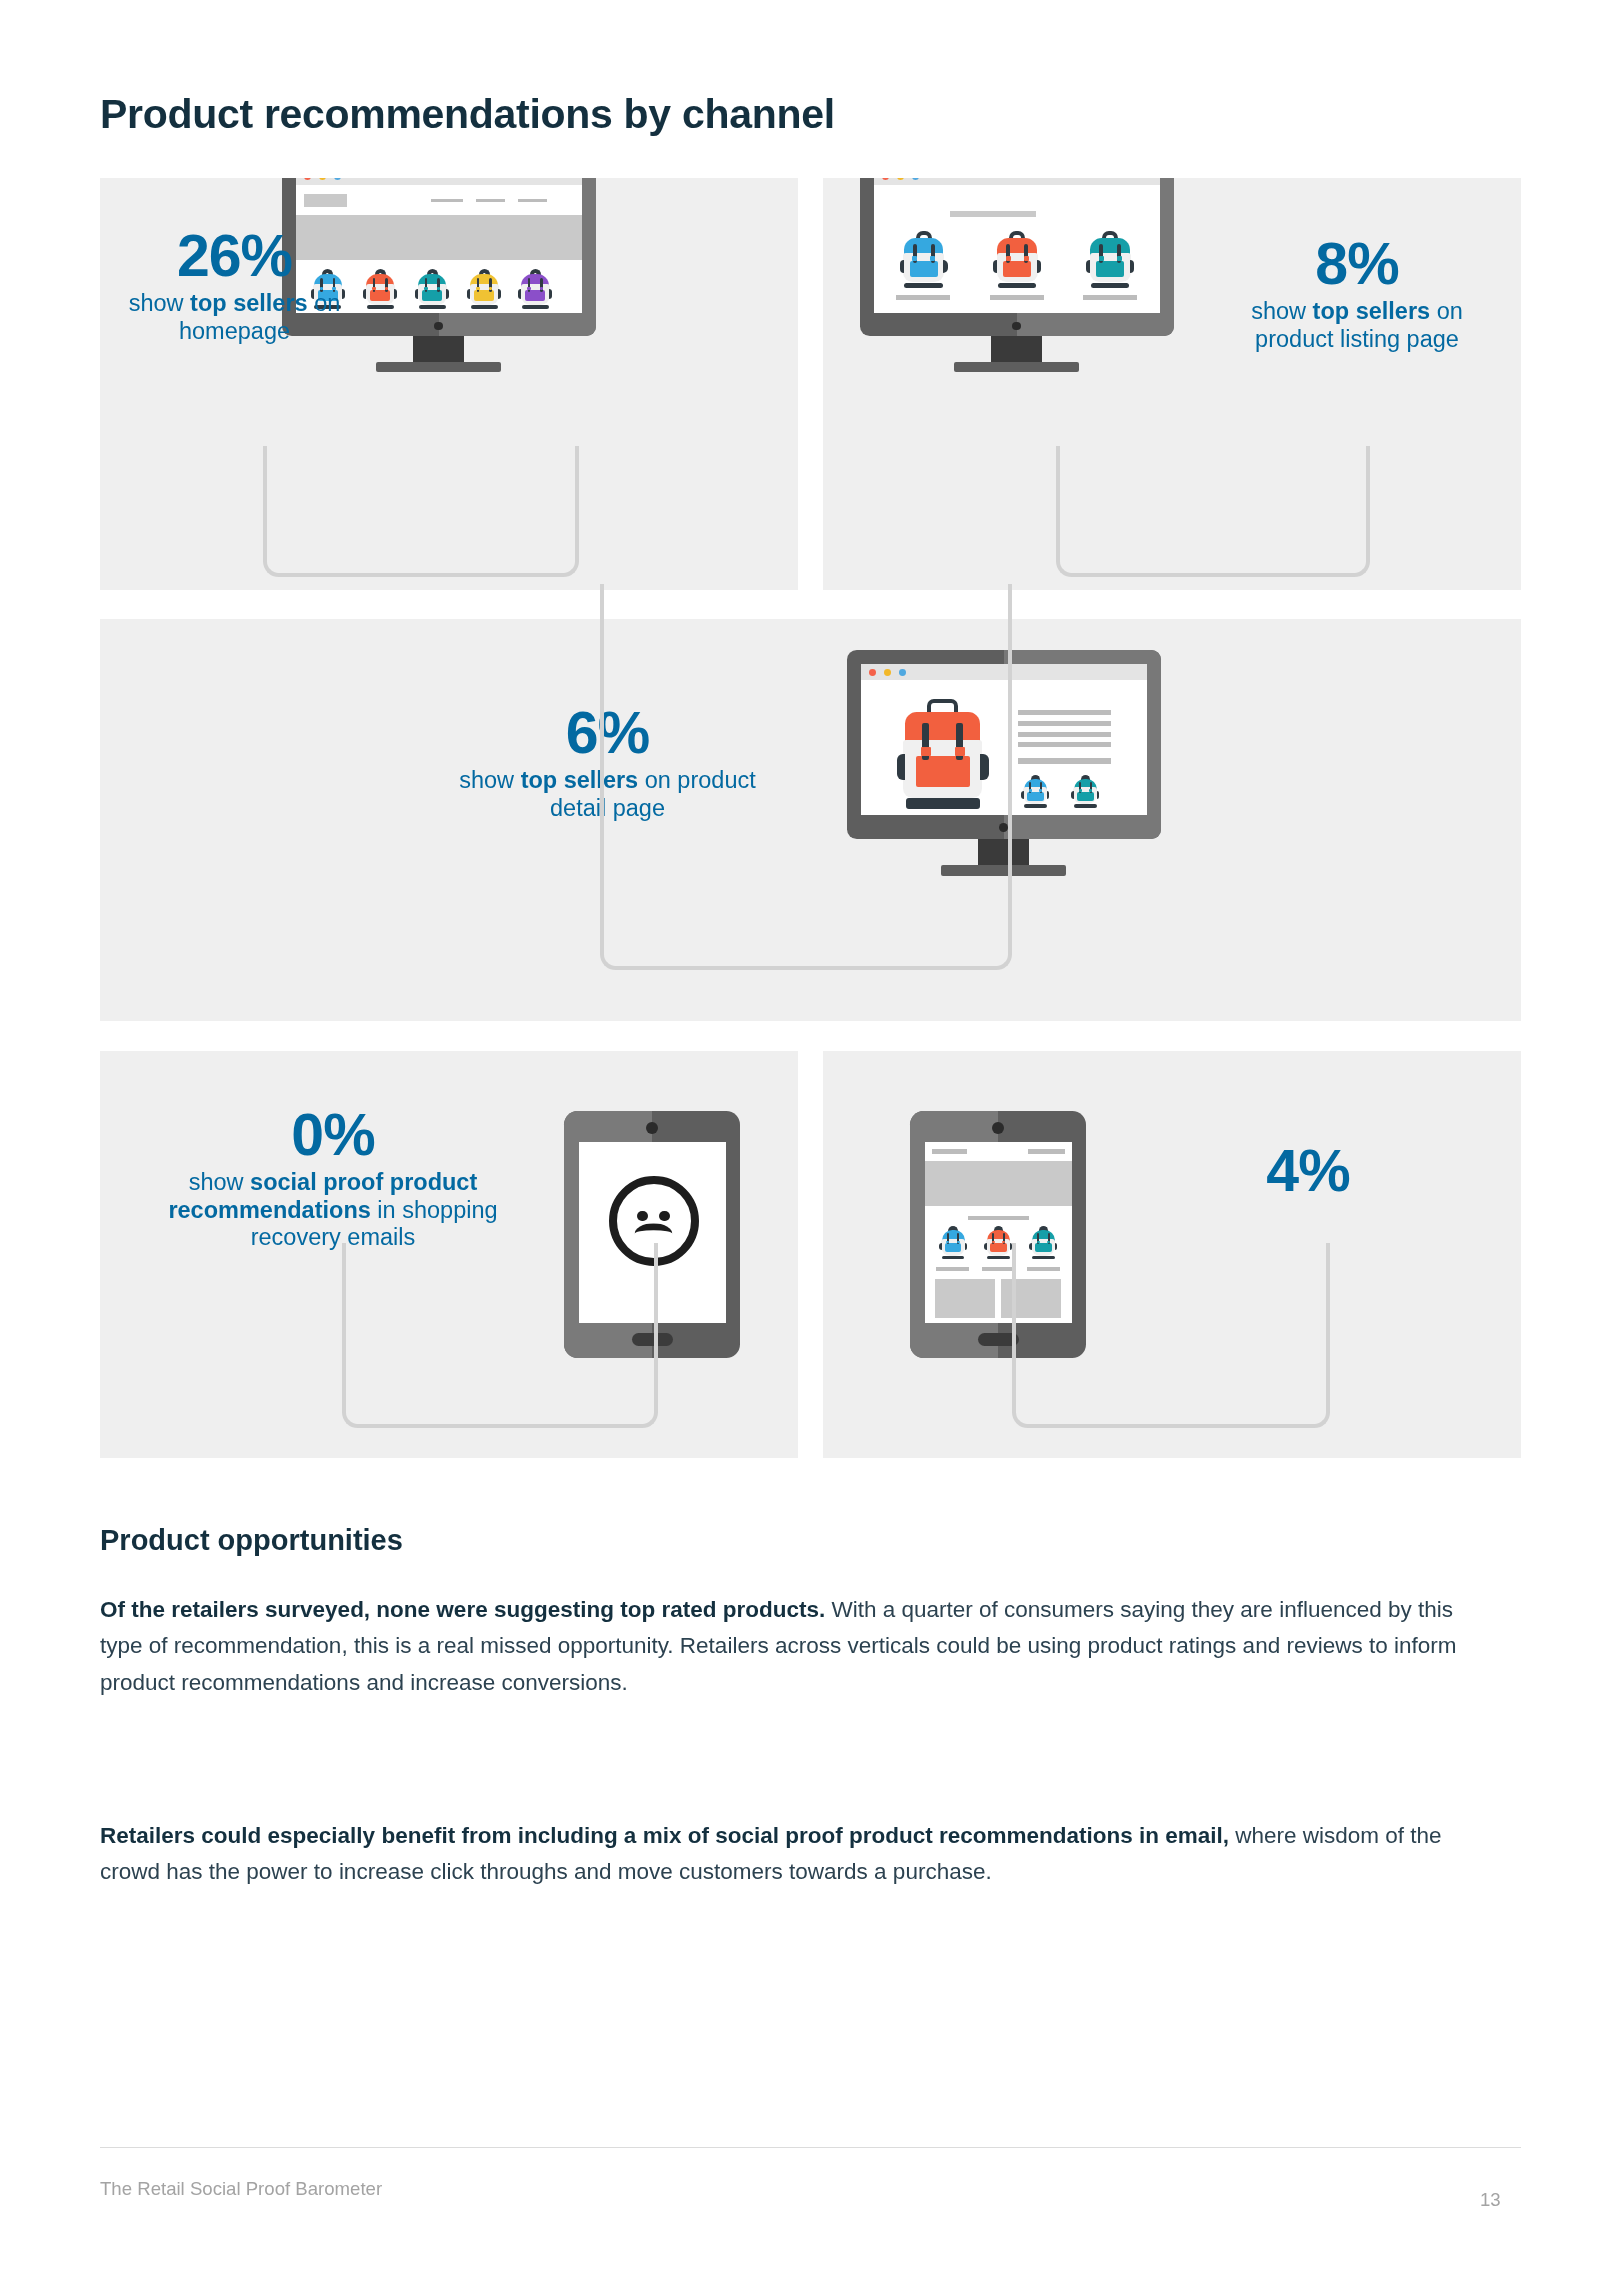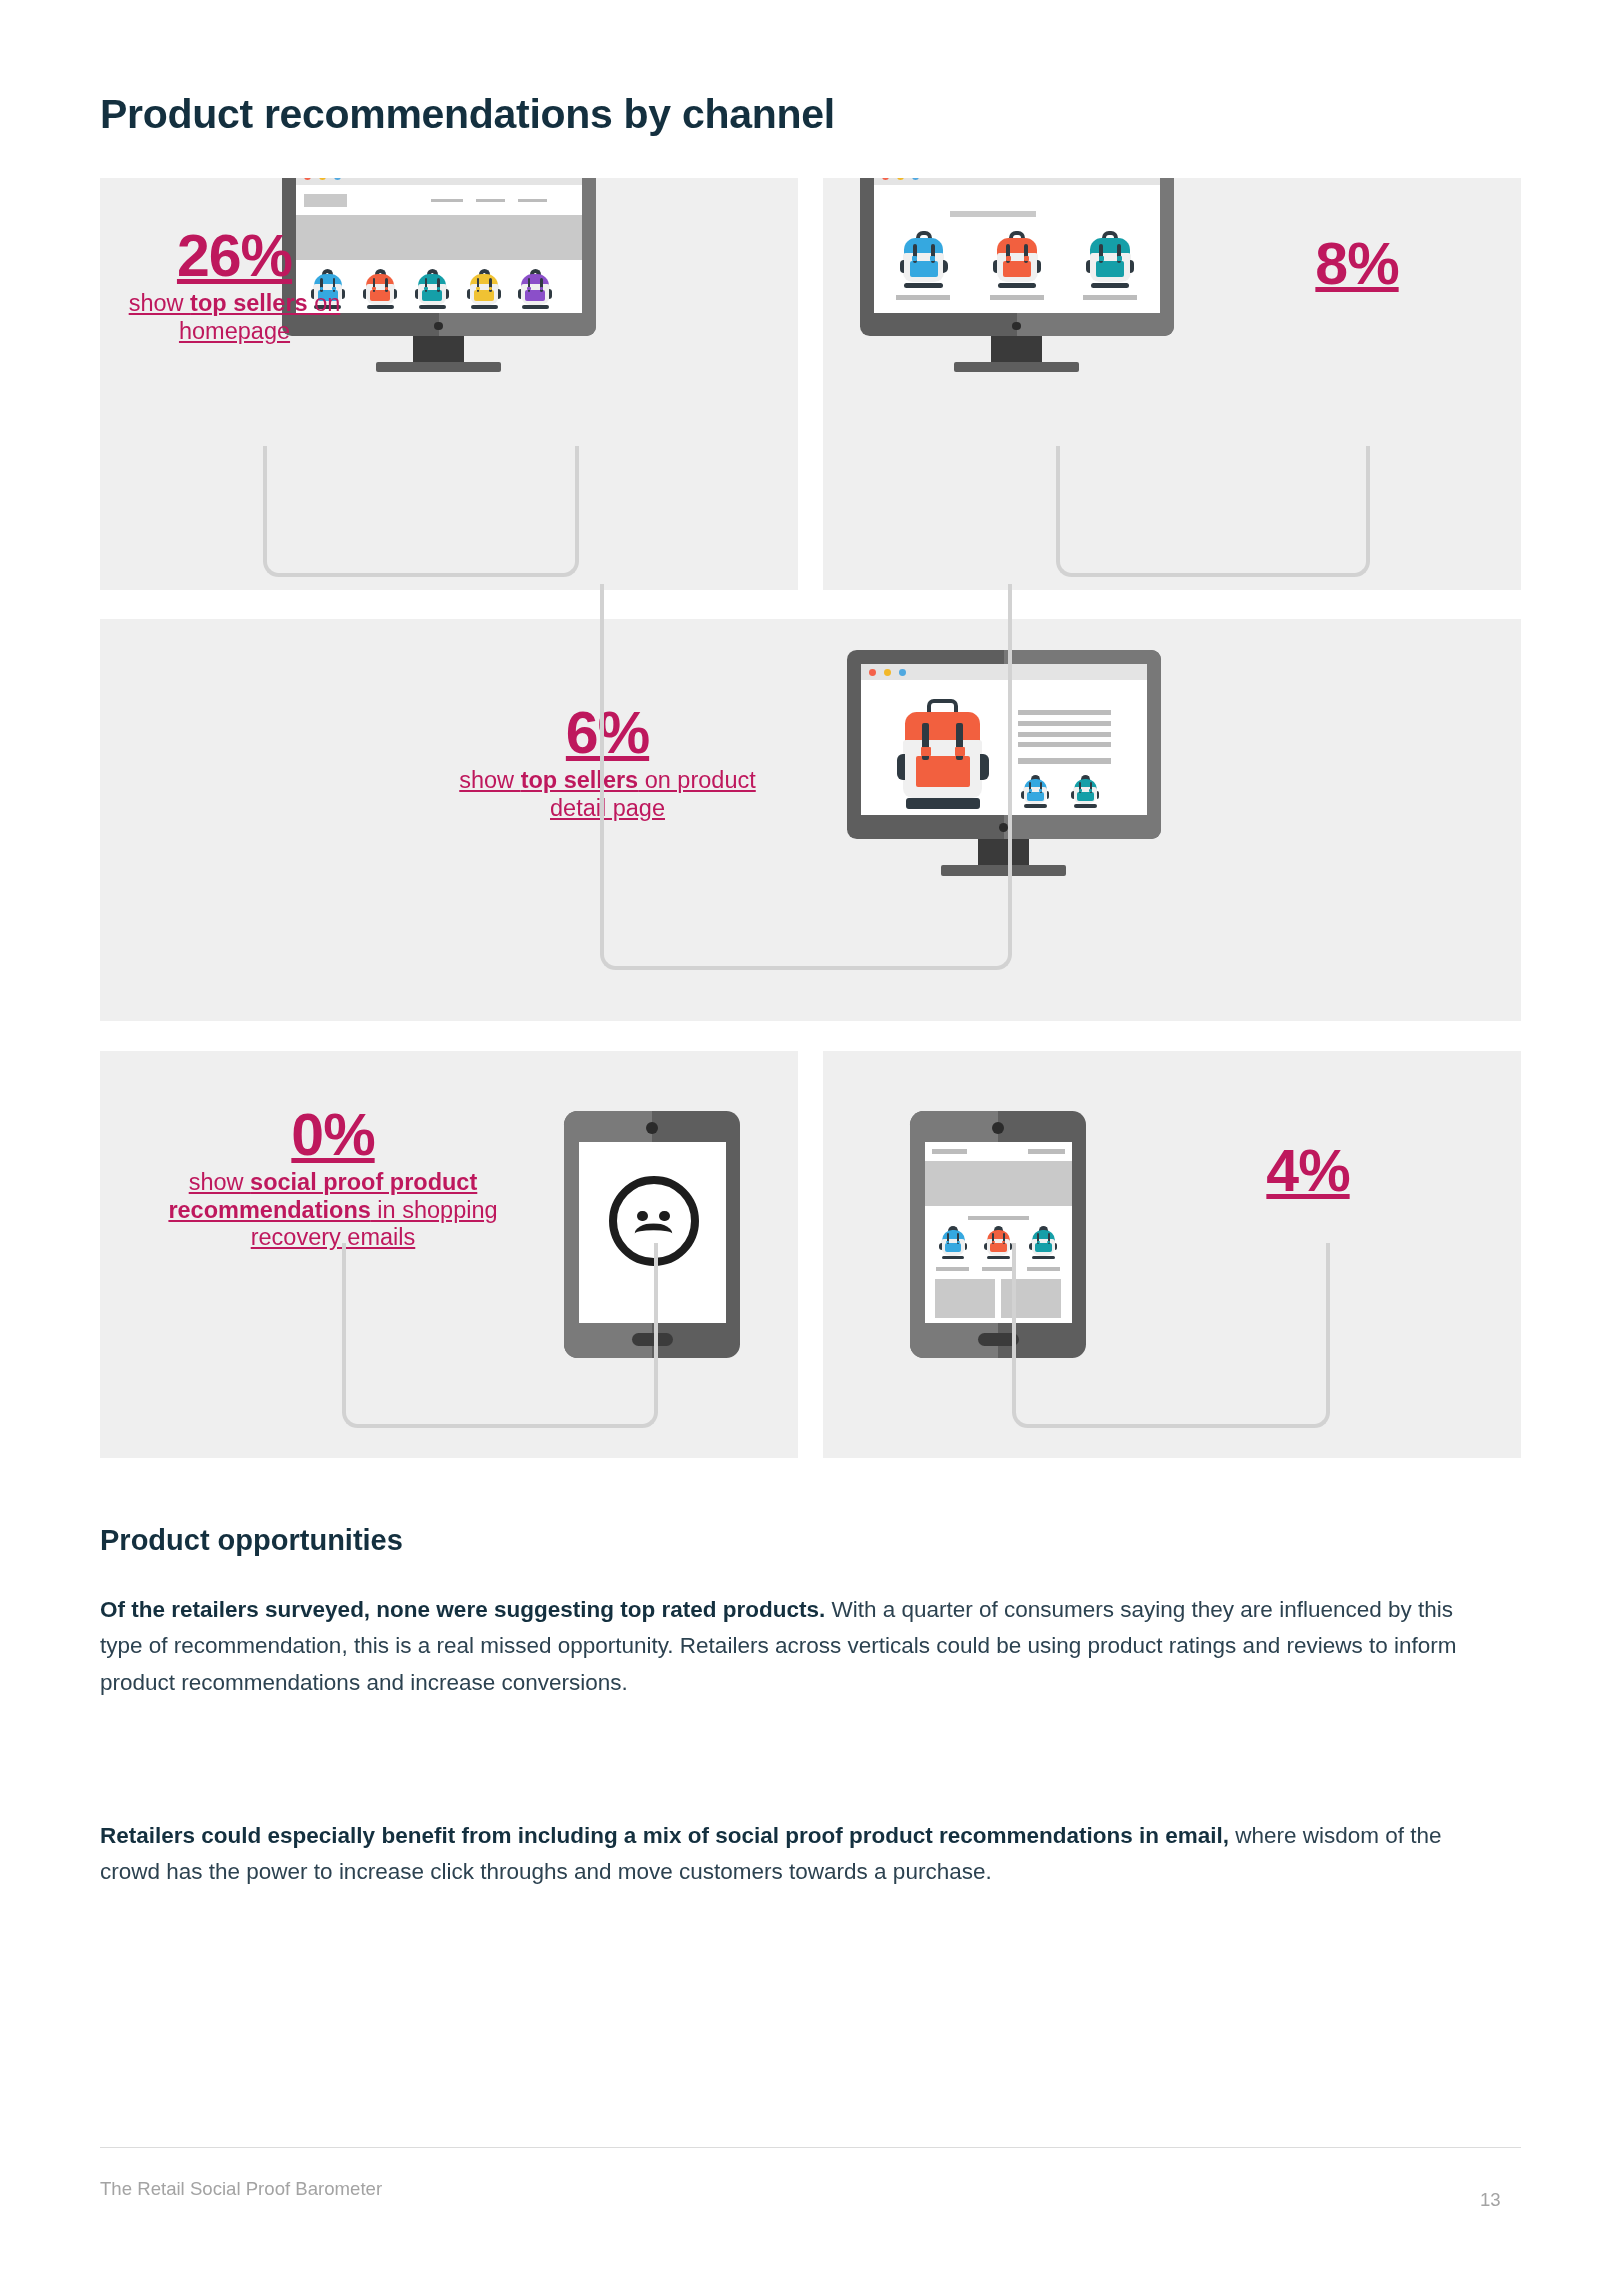--- a/index.html
+++ b/index.html
@@ -22,21 +22,21 @@
 
   
   .panel{position:absolute;background:#efefef;overflow:hidden;}
   #panel-homepage{left:100px;top:178px;width:698px;height:412px;}
   #panel-listing {left:823px;top:178px;width:698px;height:412px;}
   #panel-detail  {left:100px;top:619px;width:1421px;height:402px;}
   #panel-email   {left:100px;top:1051px;width:698px;height:407px;}
   #panel-news    {left:823px;top:1051px;width:698px;height:407px;}
 
   
-  .stat{position:absolute;color:#be185d;text-align:center;line-height:1.18;text-decoration:underline;}
+  .stat{position:absolute;color:#0369a1;text-align:center;line-height:1.18;}
   .stat .num{
     font-size:59px;font-weight:bold;letter-spacing:-1px;
     display:block;margin-bottom:3.9px;line-height:1.0;
   }
   .stat .cap{font-size:23.5px;font-weight:normal;display:block;}
   .stat .cap b{font-weight:bold;}
 
   #stat-26{left:123px;top:227px;width:223px;}
   #stat-8 {left:1220px;top:235px;width:274px;}
   #stat-6 {left:431px;top:704px;width:353px;}
@@ -274,20 +274,21 @@
         <div class="bar dk" style="left:209px;top:127px;width:54px;height:4.9px;"></div>
       </div>
       <div class="mon-dot" style="left:152px;top:167px;width:8.8px;height:8.8px;"></div>
       <div class="mon-neck-dark" style="left:131px;top:181px;width:51px;height:27.4px;"></div>
       <div class="mon-base" style="left:94px;top:207px;width:125px;height:10.8px;"></div>
     </div>
   </div>
 
   <div class="stat" id="stat-8">
     <span class="num">8%</span>
+    <span class="cap"><span>show </span><b>top sellers</b><span> on product listing page</span></span>
   </div>
   <div class="conn bl" id="conn-8"></div>
 
   <div class="panel" id="panel-detail">
 
     <div class="device" style="left:747px;top:31px;width:314px;height:235px;">
       <div class="mon-body" style="left:0;top:0;width:314px;height:189px;"></div>
       <div class="mon-sheen" style="left:157px;width:157px;height:189px;border-radius:0 9.8px 9.8px 0;"></div>
       <div class="mon-screen" style="left:13.7px;top:13.7px;width:286px;height:151px;">
         <div class="chrome" style="height:16.7px;">

